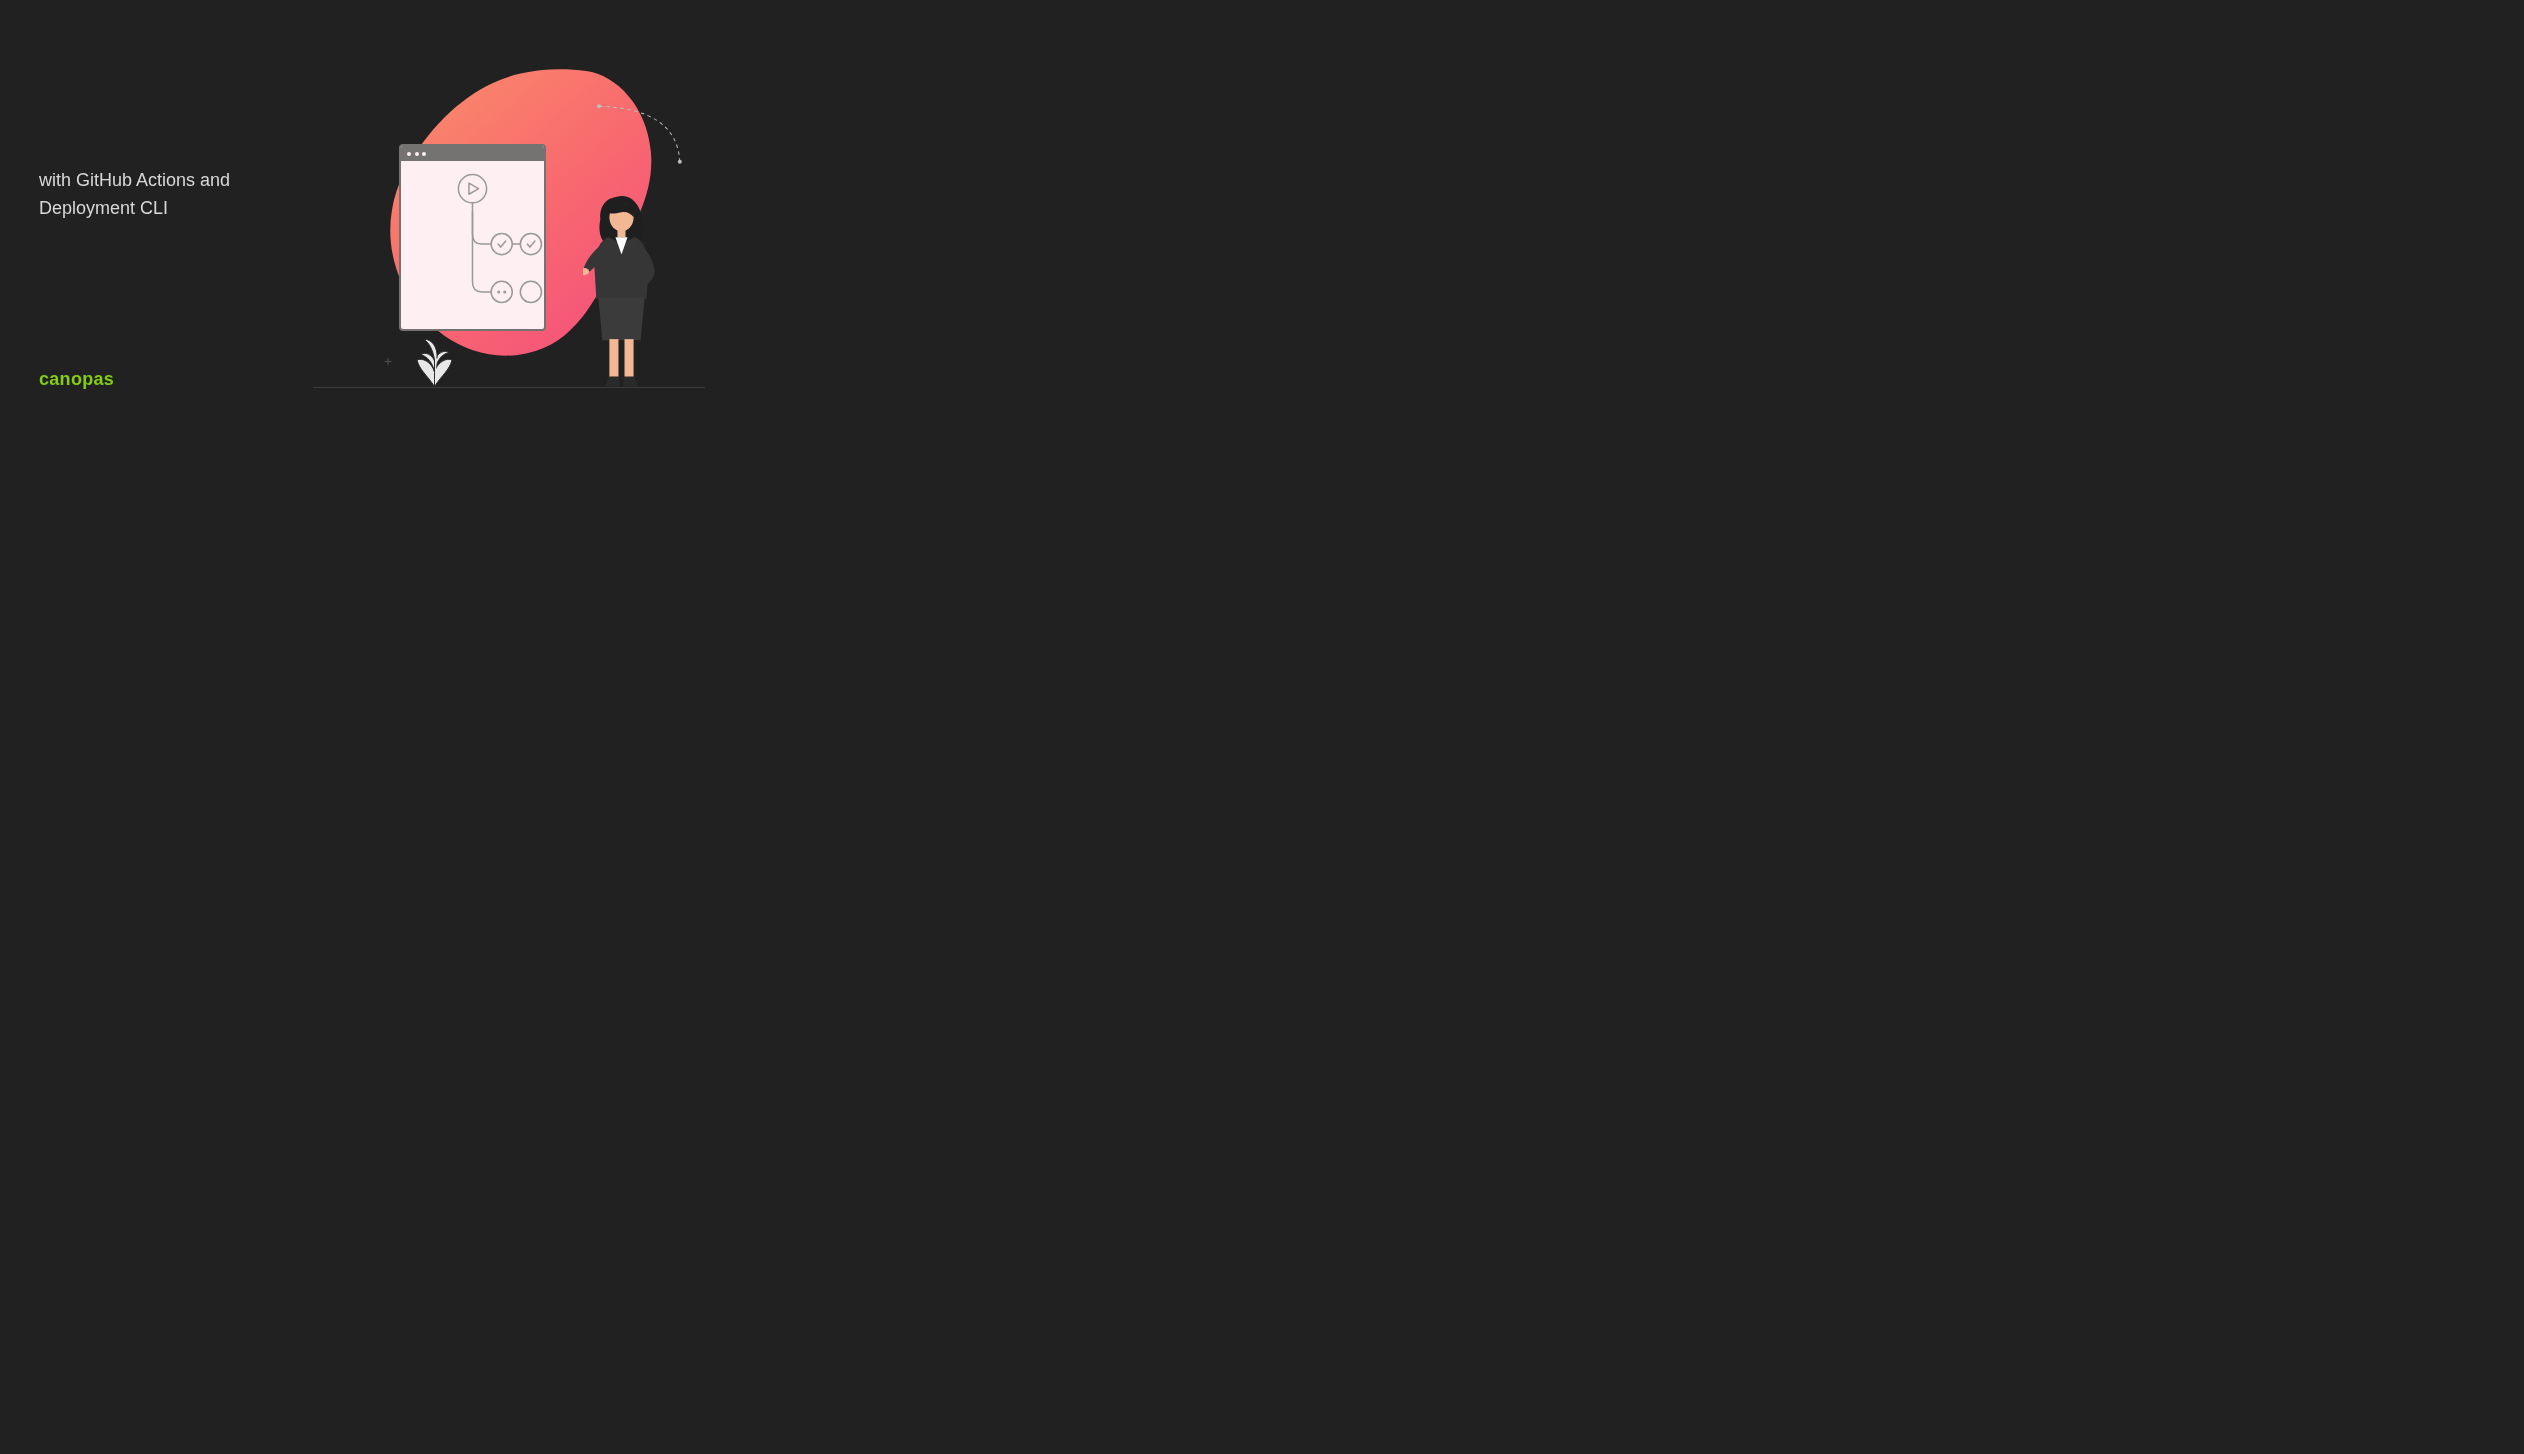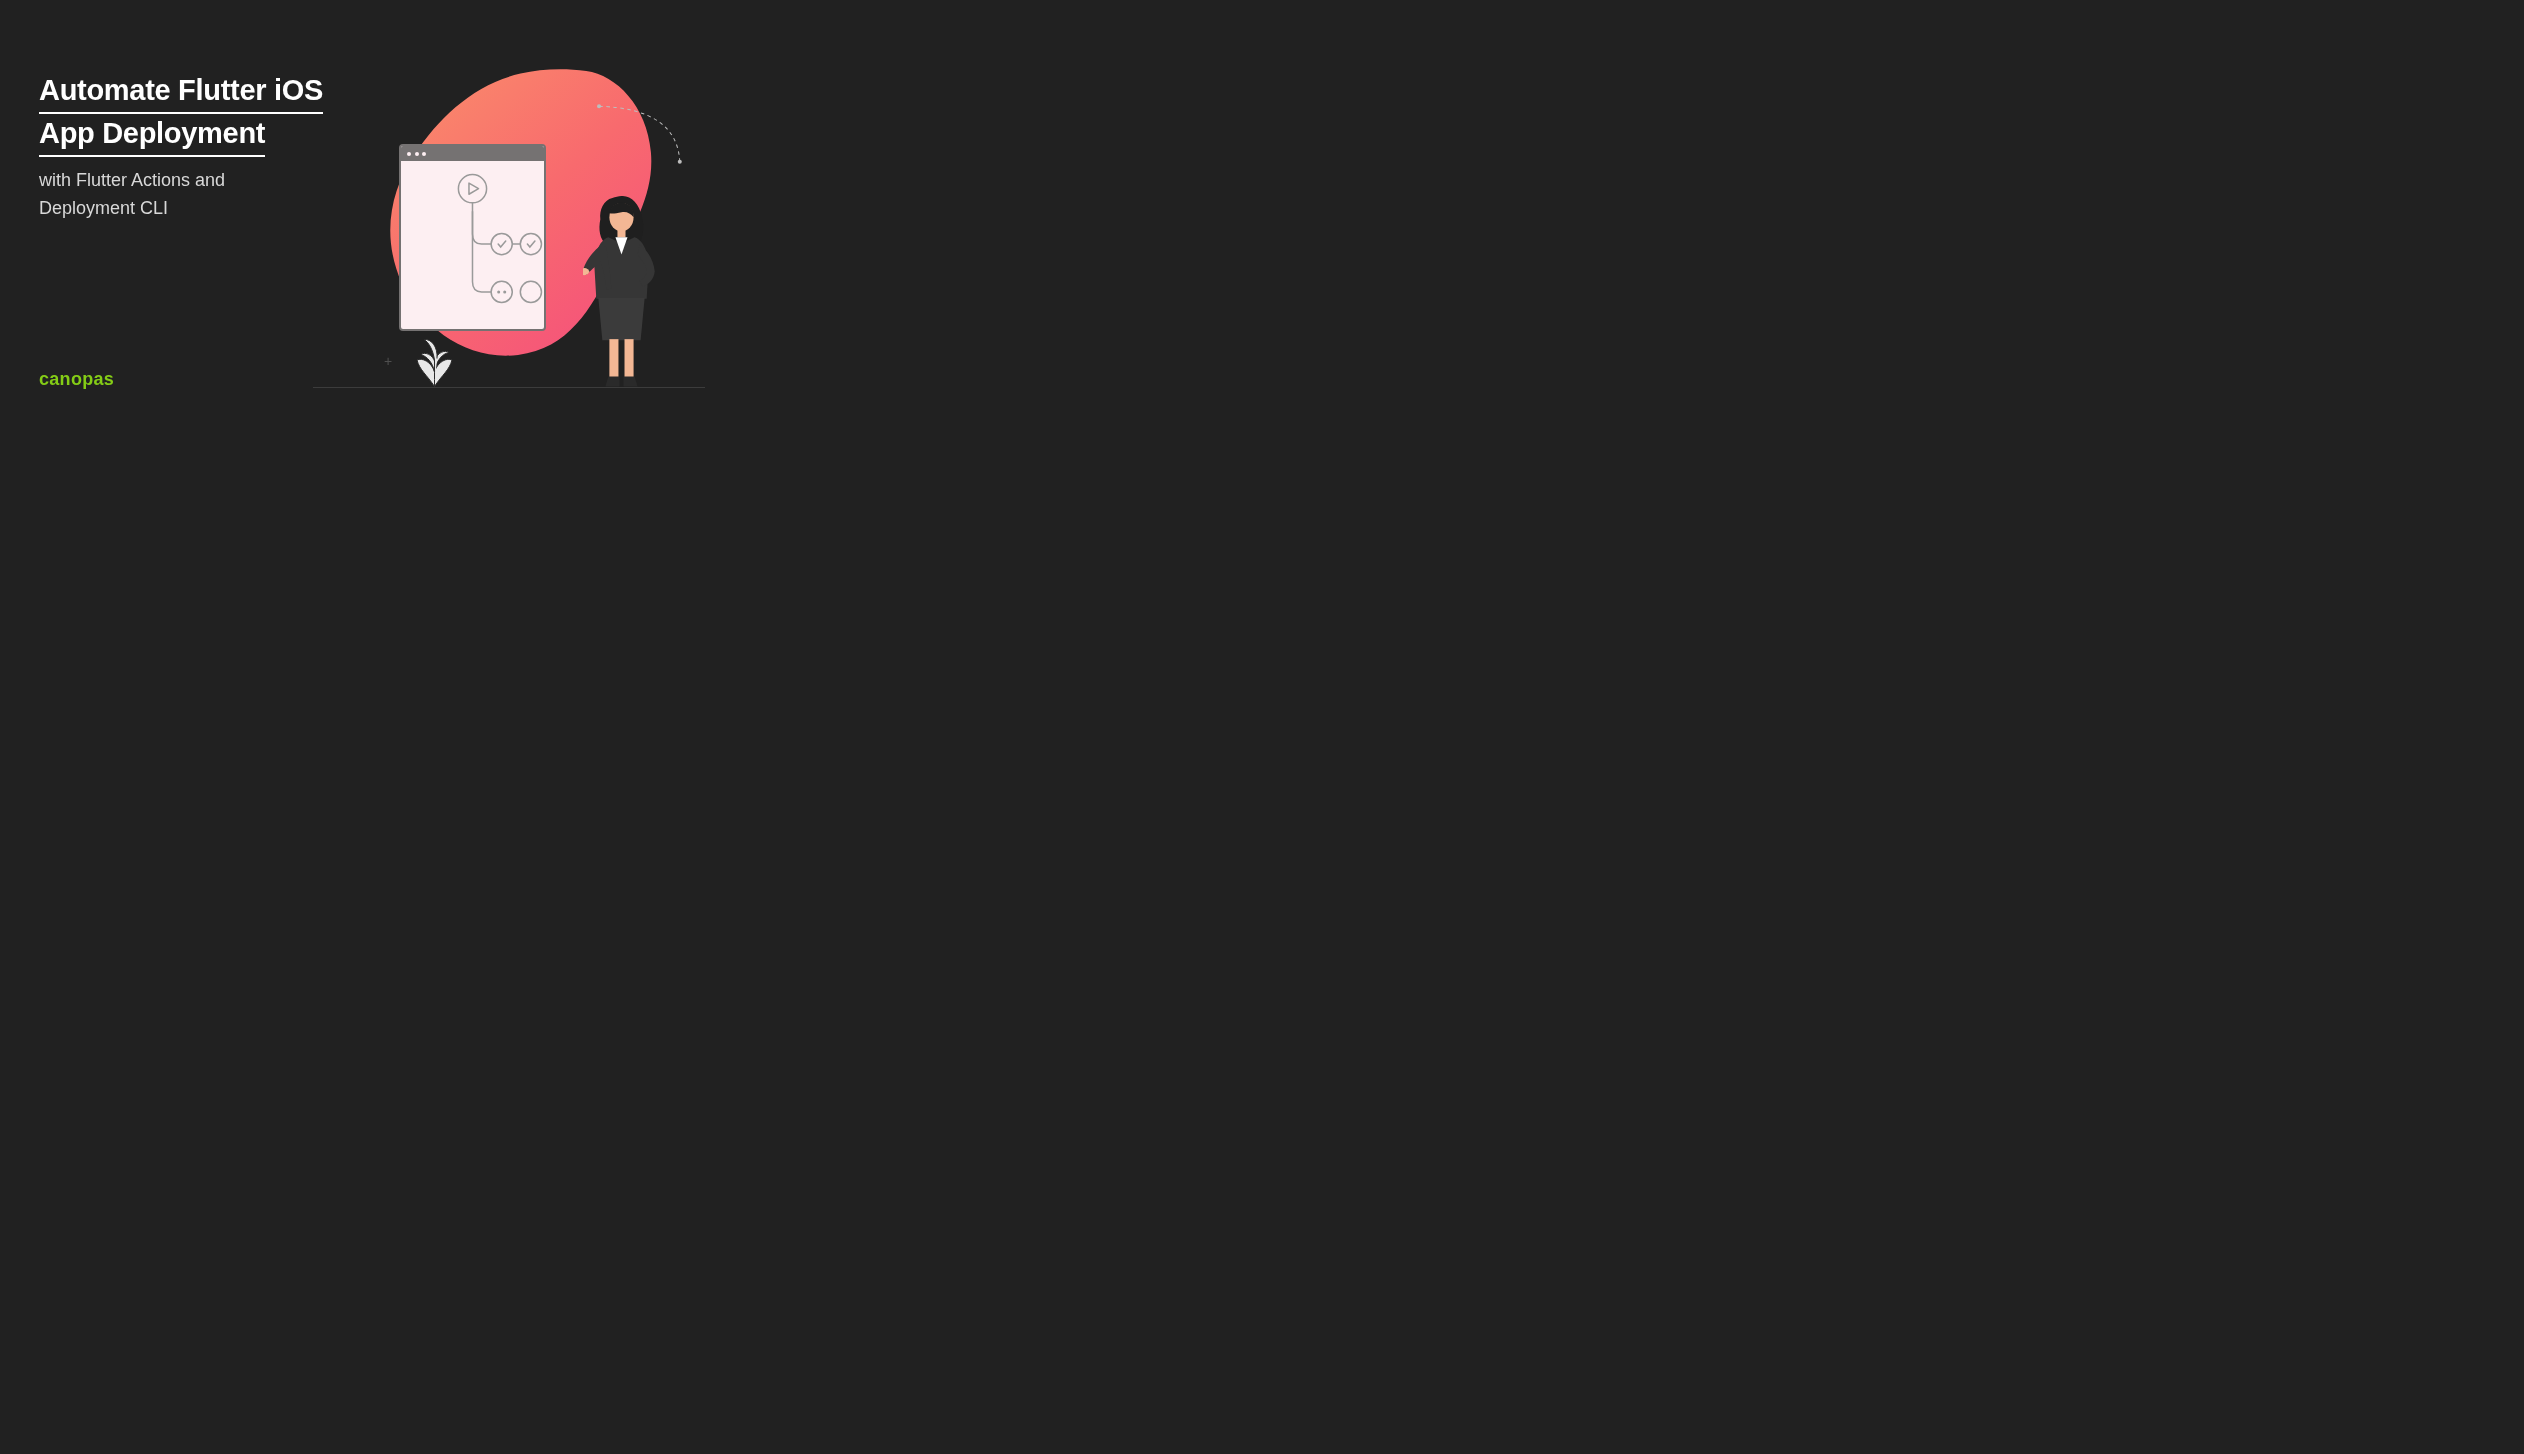--- a/index.html
+++ b/index.html
@@ -151,26 +151,22 @@
   </svg>
 
   <svg class="dashed" viewBox="0 0 220 130">
     <path d="M10 10 Q 165 15 170 120" fill="none" stroke="#bdbdbd" stroke-width="2" stroke-dasharray="7 7"></path>
     <circle cx="10" cy="10" r="4" fill="#bdbdbd"></circle>
     <circle cx="170" cy="120" r="4" fill="#bdbdbd"></circle>
   </svg>
 
   <div class="ground"></div>
 
-  <div class="title">
-    <span>Automate Flutter iOS</span><br>
-    <span>App Deployment</span>
-  </div>
   <div class="subtitle">
-    <div>with Flutter Actions and</div>
+    <div>with GitHub Actions and</div>
     <div>Deployment CLI</div>
   </div>
   <div class="brand">canopas</div>
 
   <div class="plus plus-1">+</div>
   <div class="plus plus-2">+</div>
 
   <div class="window">
     <div class="window-bar">
       <div class="dot"></div>

